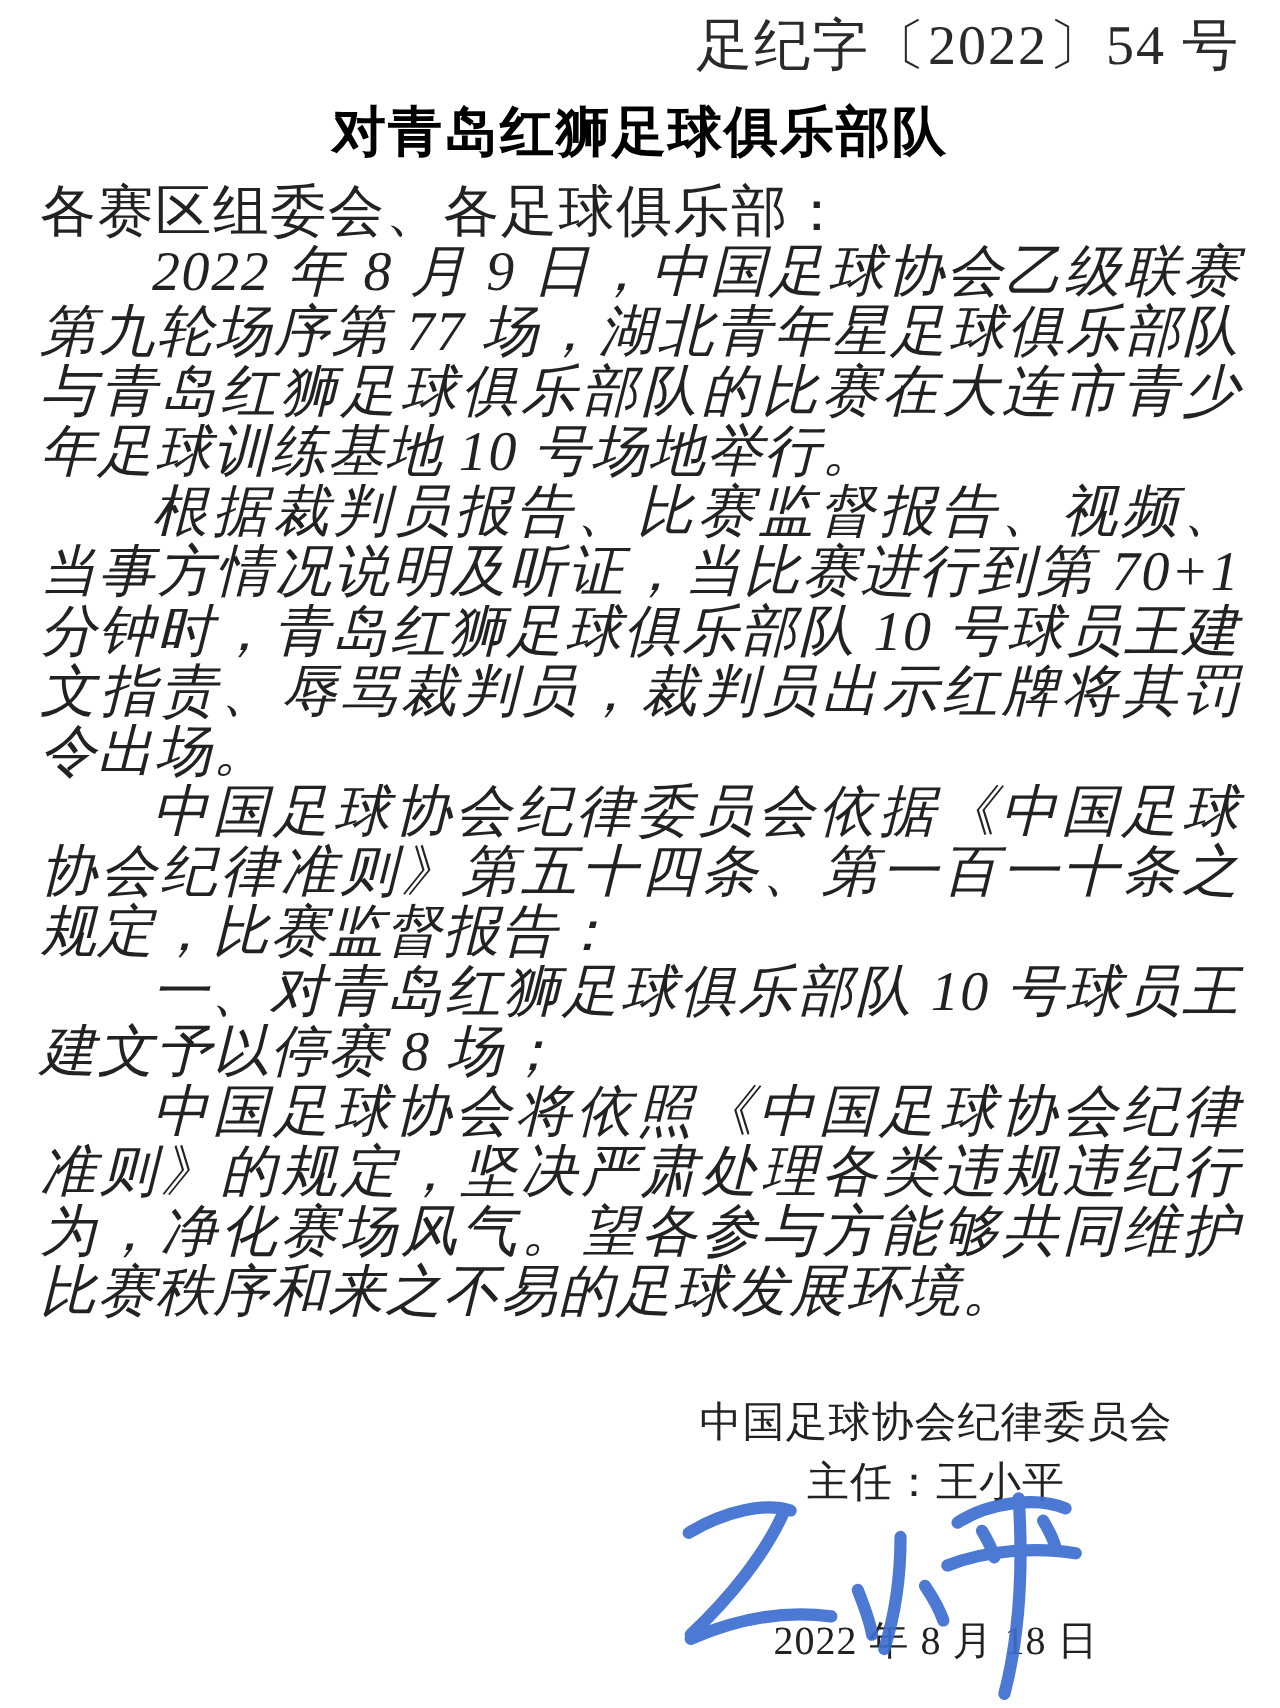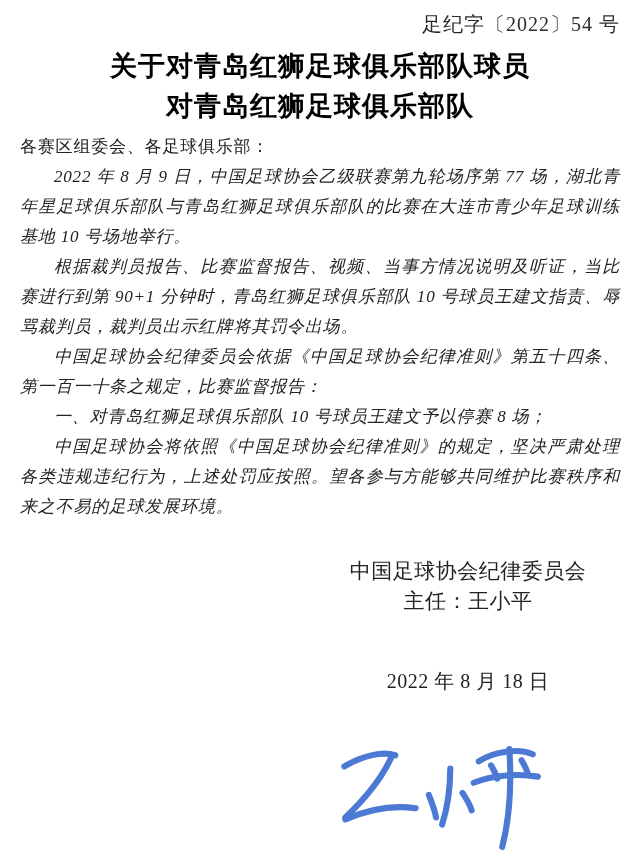--- a/index.html
+++ b/index.html
@@ -17,38 +17,38 @@
   .page {
     position: relative;
     width: 640px;
     height: 854px;
     box-sizing: border-box;
     padding: 12px 20px 0 20px;
     background: #ffffff;
   }
   .ref {
     text-align: right;
-    font-size: 20px;
+    font-size: 28px;
     line-height: 24px;
     letter-spacing: 1px;
     color: #2a2a2a;
   }
   .title {
     margin: 10px 0 6px 0;
     text-align: center;
     font-size: 27px;
     font-weight: bold;
     line-height: 40px;
     letter-spacing: 1px;
     color: #000000;
   }
   .title .title-line { display: block; }
   .body-text p {
     margin: 0;
-    font-size: 17px;
+    font-size: 28px;
     line-height: 30px;
     letter-spacing: 0.8px;
     text-align: justify;
     color: #222222;
   }
   .body-text p.para { text-indent: 2em; font-style: italic; }
   .body-text p.salutation { text-indent: 0; }
   .sig-block {
     width: 242px;
     margin: 34px 0 0 327px;
@@ -73,31 +73,30 @@
   }
 </style>
 </head>
 <body>
 
 <div class="page">
 
   <div class="ref">足纪字〔2022〕54 号</div>
 
   <h1 class="title">
-    <span class="title-line">关于对青岛红狮足球俱乐部队球员</span>
     <span class="title-line">对青岛红狮足球俱乐部队</span>
   </h1>
 
   <div class="body-text">
     <p class="salutation">各赛区组委会、各足球俱乐部：</p>
     <p class="para">2022 年 8 月 9 日，中国足球协会乙级联赛第九轮场序第 77 场，湖北青年星足球俱乐部队与青岛红狮足球俱乐部队的比赛在大连市青少年足球训练基地 10 号场地举行。</p>
-    <p class="para">根据裁判员报告、比赛监督报告、视频、当事方情况说明及听证，当比赛进行到第 90+1 分钟时，青岛红狮足球俱乐部队 10 号球员王建文指责、辱骂裁判员，裁判员出示红牌将其罚令出场。</p>
+    <p class="para">根据裁判员报告、比赛监督报告、视频、当事方情况说明及听证，当比赛进行到第 70+1 分钟时，青岛红狮足球俱乐部队 10 号球员王建文指责、辱骂裁判员，裁判员出示红牌将其罚令出场。</p>
     <p class="para">中国足球协会纪律委员会依据《中国足球协会纪律准则》第五十四条、第一百一十条之规定，比赛监督报告：</p>
     <p class="para">一、对青岛红狮足球俱乐部队 10 号球员王建文予以停赛 8 场；</p>
-    <p class="para">中国足球协会将依照《中国足球协会纪律准则》的规定，坚决严肃处理各类违规违纪行为，上述处罚应按照。望各参与方能够共同维护比赛秩序和来之不易的足球发展环境。</p>
+    <p class="para">中国足球协会将依照《中国足球协会纪律准则》的规定，坚决严肃处理各类违规违纪行为，净化赛场风气。望各参与方能够共同维护比赛秩序和来之不易的足球发展环境。</p>
   </div>
 
   <div class="sig-block">
     <div class="sig-org">中国足球协会纪律委员会</div>
     <div class="sig-signer">主任：王小平</div>
     <div class="sig-date">2022 年 8 月 18 日</div>
   </div>
 
   <svg class="handwriting" viewBox="0 0 210 108" xmlns="http://www.w3.org/2000/svg" aria-hidden="true">
     <g fill="none" stroke-width="6" stroke-linecap="round" stroke-linejoin="round" stroke="#3c6ed0">

